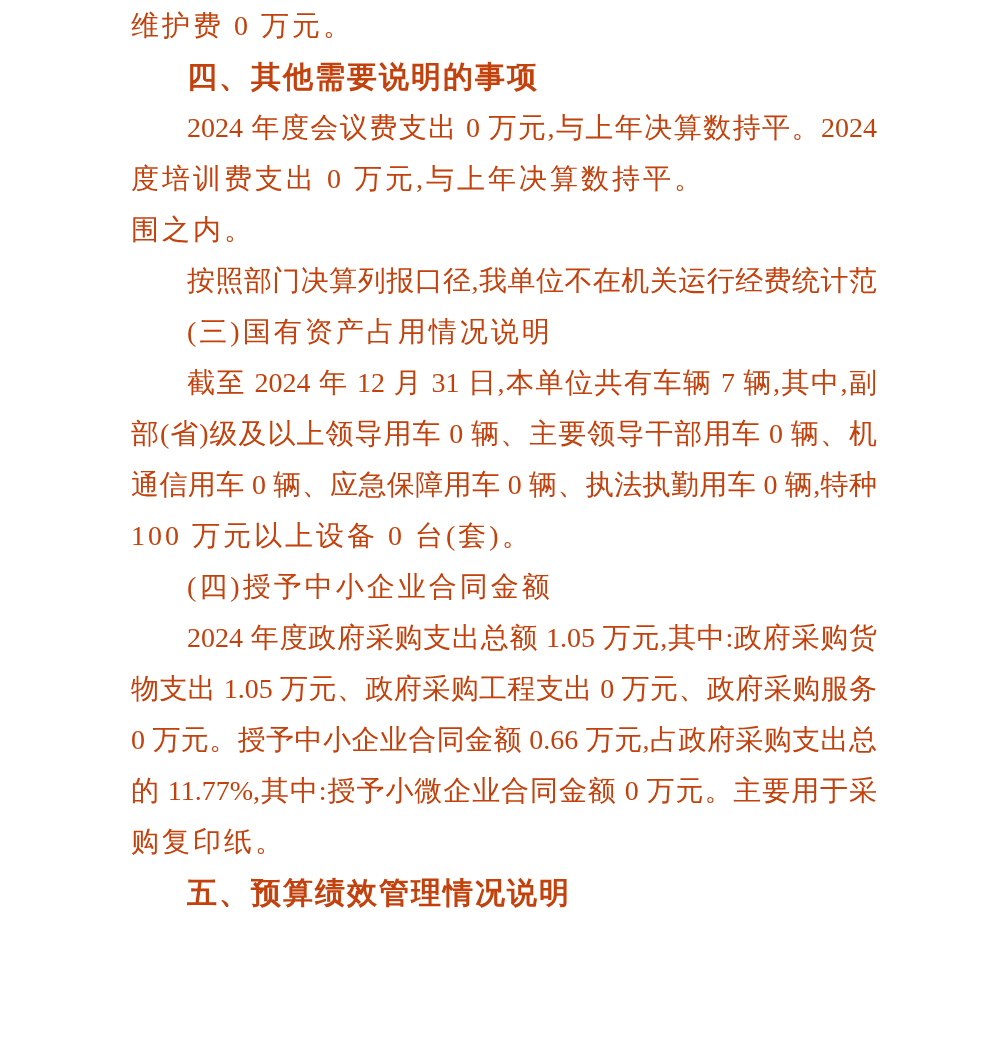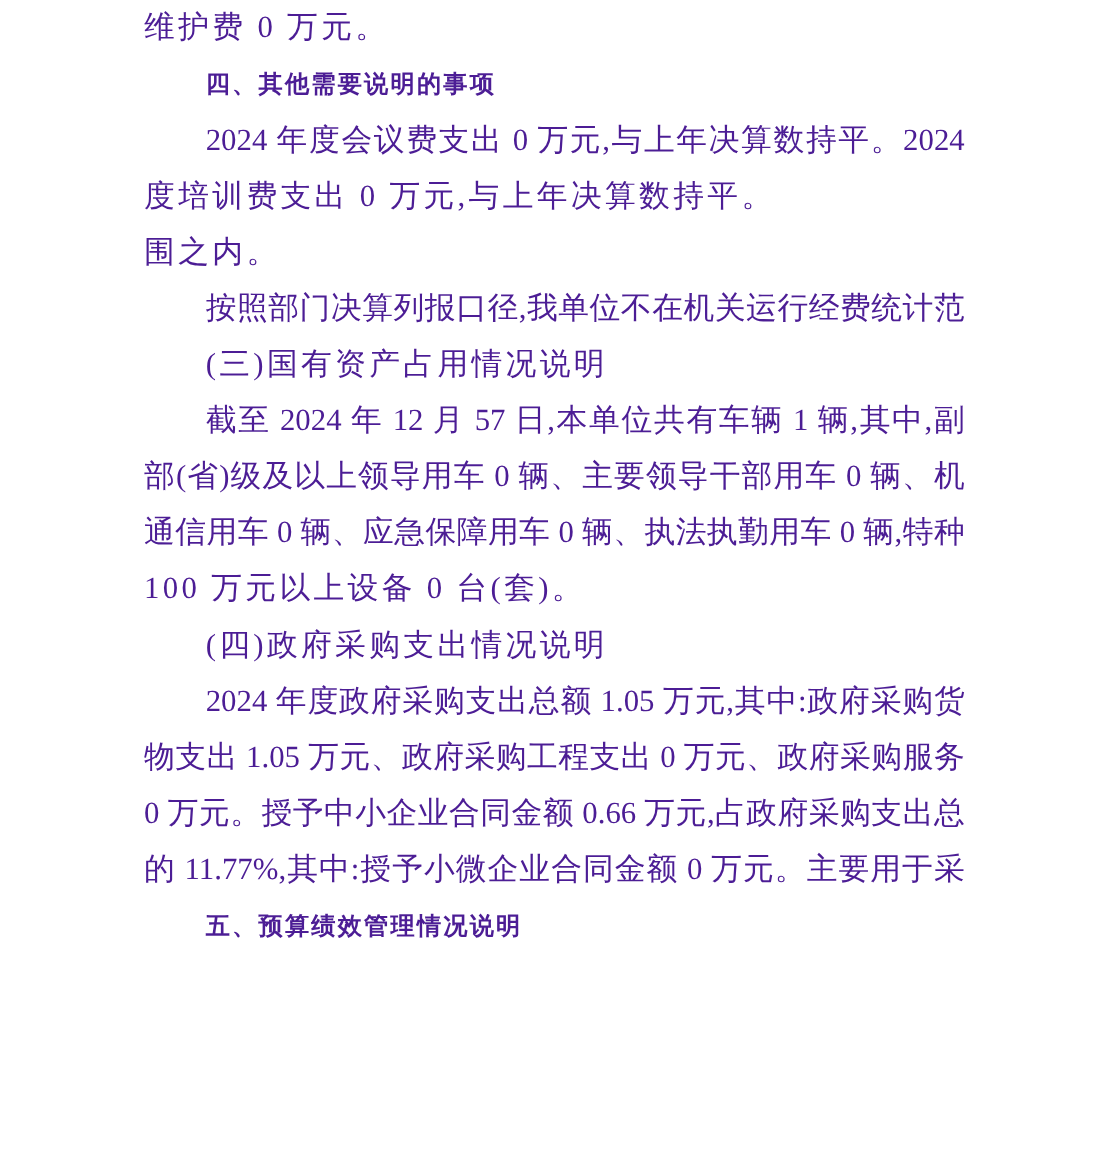--- a/index.html
+++ b/index.html
@@ -15,57 +15,58 @@
     top: 0;
     left: 131px;
     width: 746px;
     height: 1059px;
   }
   .line {
     height: 51px;
     line-height: 51px;
     font-size: 28px;
     font-family: "Liberation Serif", "DejaVu Serif", serif;
-    color: #4c1d95;
+    color: #c2410c;
     letter-spacing: 3px;
     overflow: hidden;
     text-align: left;
   }
   
   .fill {
     letter-spacing: 0;
     text-align: justify;
     text-align-last: justify;
   }
   
   .indent {
     text-indent: 56px;
   }
   
   .heading {
     font-family: "Liberation Sans", "DejaVu Sans", sans-serif;
     font-weight: bold;
-    font-size: 22px;
+    font-size: 30px;
     letter-spacing: 2px;
   }
 </style>
 </head>
 <body>
 
 <div class="page">
   <div class="line">维护费 0 万元。</div>
   <div class="line heading indent">四、其他需要说明的事项</div>
   <div class="line indent fill">2024 年度会议费支出 0 万元,与上年决算数持平。2024 年</div>
   <div class="line">度培训费支出 0 万元,与上年决算数持平。</div>
   <div class="line">围之内。</div>
   <div class="line indent fill">按照部门决算列报口径,我单位不在机关运行经费统计范</div>
   <div class="line indent">(三)国有资产占用情况说明</div>
-  <div class="line indent fill">截至 2024 年 12 月 57 日,本单位共有车辆 1 辆,其中,副</div>
+  <div class="line indent fill">截至 2024 年 12 月 31 日,本单位共有车辆 7 辆,其中,副</div>
   <div class="line fill">部(省)级及以上领导用车 0 辆、主要领导干部用车 0 辆、机要</div>
   <div class="line fill">通信用车 0 辆、应急保障用车 0 辆、执法执勤用车 0 辆,特种专</div>
   <div class="line">100 万元以上设备 0 台(套)。</div>
-  <div class="line indent">(四)政府采购支出情况说明</div>
+  <div class="line indent">(四)授予中小企业合同金额</div>
   <div class="line indent fill">2024 年度政府采购支出总额 1.05 万元,其中:政府采购货</div>
   <div class="line fill">物支出 1.05 万元、政府采购工程支出 0 万元、政府采购服务支出</div>
   <div class="line fill">0 万元。授予中小企业合同金额 0.66 万元,占政府采购支出总额</div>
   <div class="line fill">的 11.77%,其中:授予小微企业合同金额 0 万元。主要用于采</div>
+  <div class="line">购复印纸。</div>
   <div class="line heading indent">五、预算绩效管理情况说明</div>
 </div>
 
 </body></html>

